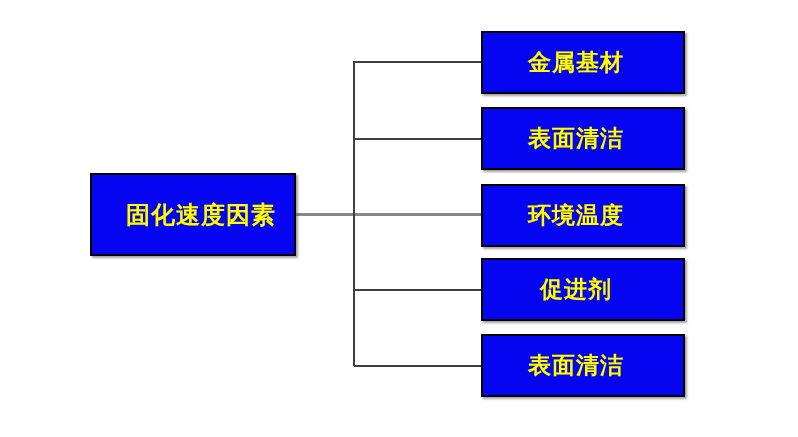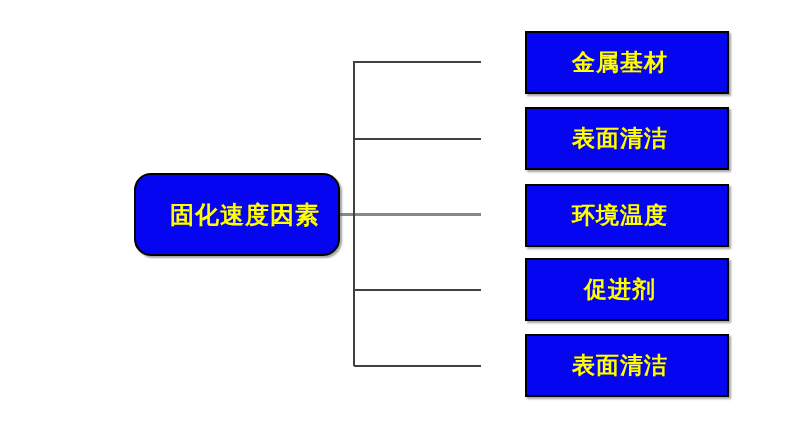--- a/index.html
+++ b/index.html
@@ -23,30 +23,28 @@
     color: #ffff00;
     font-weight: bold;
     font-size: 23px;
     display: flex;
     align-items: center;
     justify-content: center;
     box-sizing: border-box;
     text-shadow: 0 0 1px rgba(60,40,0,0.6);
     letter-spacing: 1px;
     white-space: nowrap;
-    margin-left: 44px;
   }
   .root-node {
     left: 90px;
     top: 173px;
     width: 206px;
     height: 83px;
     padding-left: 16px;
     font-size: 24px;
-    border-radius: 17px;
   }
   .child-node {
     left: 481px;
     width: 204px;
     height: 63px;
     padding-right: 14px;
   }
   .child-0 { top: 31px;  }
   .child-1 { top: 107px; }
   .child-2 { top: 184px; }

